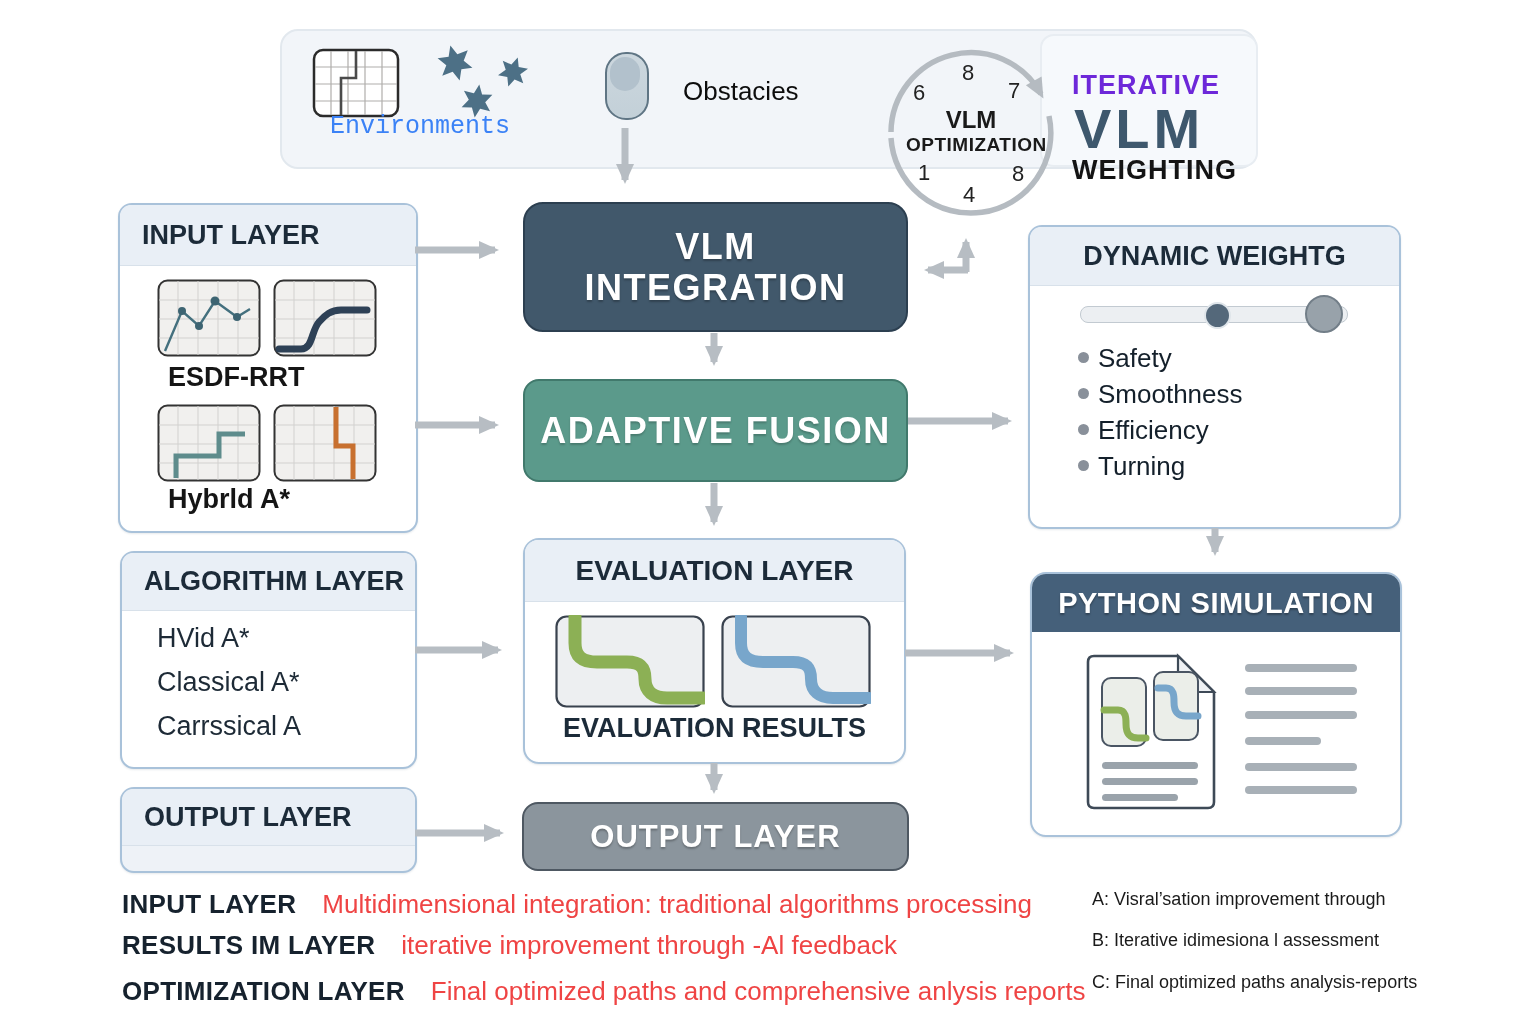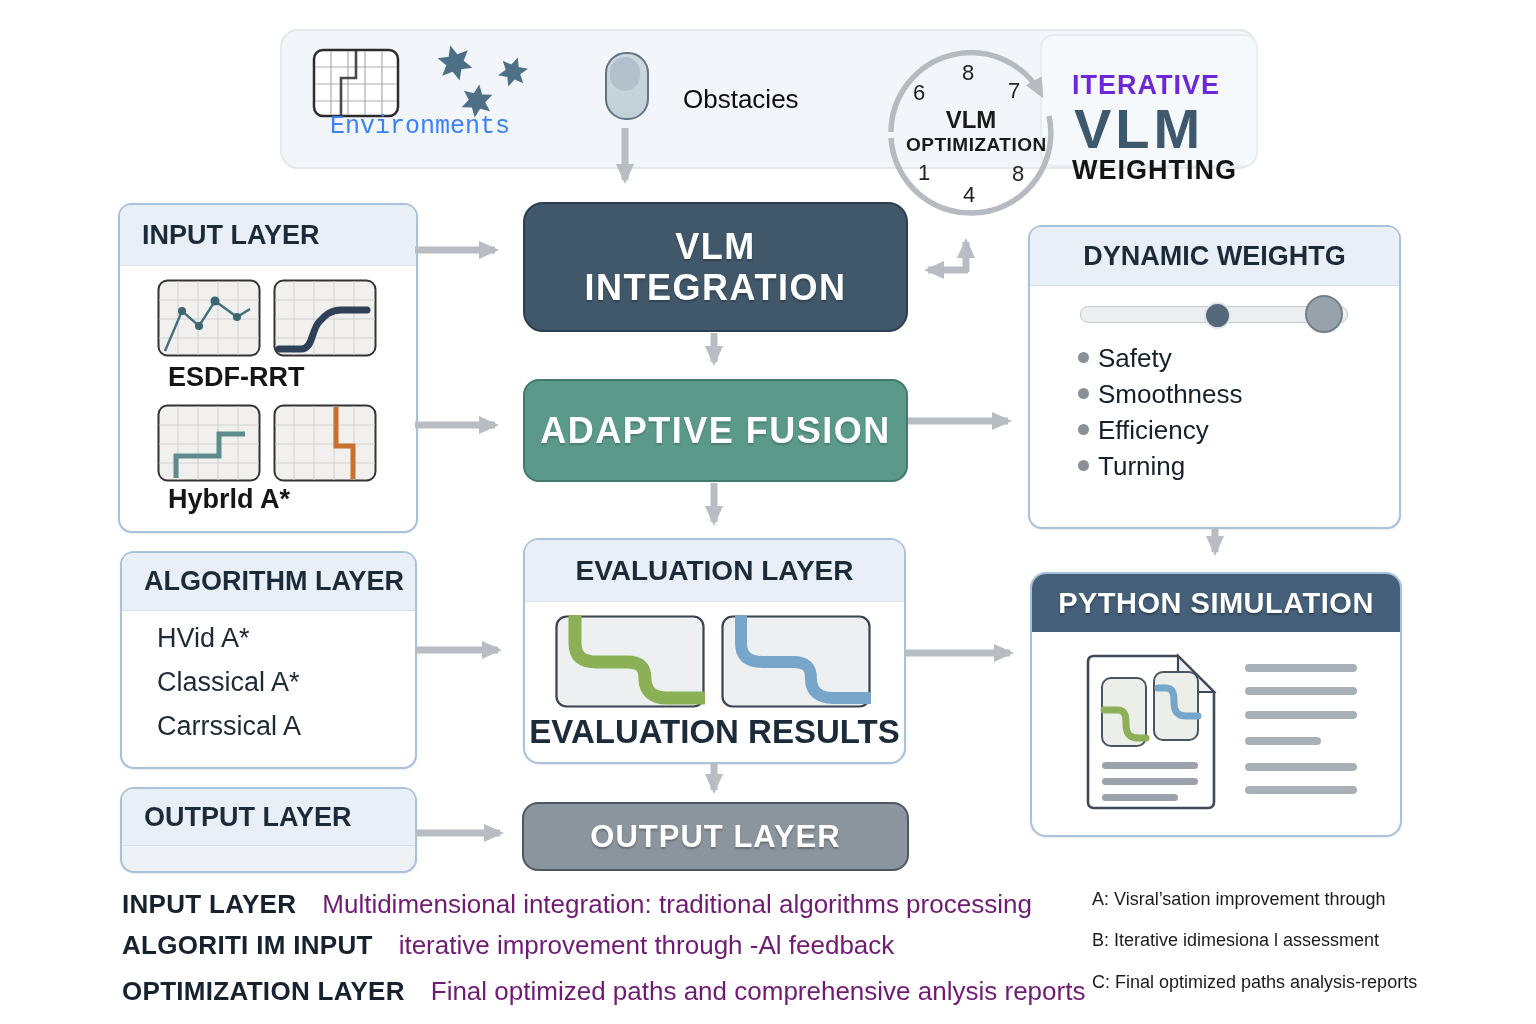--- a/index.html
+++ b/index.html
@@ -3,21 +3,21 @@
 <meta charset="utf-8">
 <style>
   html,body{margin:0;padding:0;background:#ffffff;}
   #stage{position:relative;width:1536px;height:1024px;background:#ffffff;overflow:hidden;
          font-family:"Liberation Sans",sans-serif;color:#111;}
   .abs{position:absolute;}
   
   .topbar{left:280px;top:29px;width:973px;height:136px;background:#f2f5f9;border:2px solid #e2e8ee;border-radius:18px;}
   .iterbox{left:1040px;top:34px;width:214px;height:129px;background:#f6f9fc;border:2px solid #e8edf2;border-radius:14px;}
   .env-label{left:330px;top:112px;width:170px;font-size:25px;color:#3b82f6;text-align:center;font-family:Liberation Mono, monospace;}
-  .obst-label{left:683px;top:76px;font-size:26px;color:#0d0d0d;margin-top:8px;}
+  .obst-label{left:683px;top:76px;font-size:26px;color:#0d0d0d;}
   .capsule{left:605px;top:52px;width:40px;height:64px;border-radius:21px;background:linear-gradient(#ccd7de,#c3d0d8);border:2px solid #5f7584;}
   .capsule-inner{position:absolute;left:3px;top:3px;width:30px;height:34px;border-radius:16px;background:#b2c1cc;}
   .iter1{left:1072px;top:70px;font-size:27px;font-weight:bold;color:#6d28d9;letter-spacing:1px;text-align:right;}
   .iter2{left:1074px;top:96px;font-size:56px;font-weight:bold;color:#3e586d;letter-spacing:4px;}
   .iter3{left:1072px;top:155px;font-size:27px;font-weight:bold;color:#141414;letter-spacing:1px;}
   .cyc-num{position:absolute;font-size:22px;color:#222;}
   .cyc-center{left:906px;top:106px;width:130px;text-align:center;color:#1a1a1a;}
   .cyc-l1{font-size:24px;font-weight:bold;}
   .cyc-l2{font-size:19px;font-weight:bold;letter-spacing:.5px;}
   
@@ -36,41 +36,41 @@
   .outleft-head{height:56px;font-size:27px;padding-left:22px;border-radius:11px 11px 0 0;}
   
   .vlm-box{left:523px;top:202px;width:381px;height:126px;background:#41586b;border:2px solid #2c3f50;border-radius:20px;
            display:flex;flex-direction:column;align-items:center;justify-content:center;color:#fff;font-weight:bold;
            font-size:36px;letter-spacing:1.5px;text-shadow:0 2px 2px rgba(0,0,0,.25);line-height:1.15;}
   .fusion-box{left:523px;top:379px;width:381px;height:99px;background:#5b9a8b;border:2px solid #41796c;border-radius:16px;
            display:flex;align-items:center;justify-content:center;color:#fff;font-weight:bold;font-size:36px;
            letter-spacing:1.5px;text-shadow:0 2px 2px rgba(0,0,0,.2);}
   .eval-card{left:523px;top:538px;width:379px;height:222px;border-radius:16px;}
   .eval-head{height:61px;font-size:28px;justify-content:center;border-radius:13px 13px 0 0;}
-  .eval-caption{position:absolute;left:0;top:173px;width:100%;text-align:center;font-size:33px;font-weight:bold;color:#1c2b39;}
+  .eval-caption{position:absolute;left:0;top:173px;width:100%;text-align:center;font-size:27px;font-weight:bold;color:#1c2b39;}
   .outmain-box{left:522px;top:802px;width:383px;height:65px;background:#8b959d;border:2.5px solid #4e5862;border-radius:16px;
            display:flex;align-items:center;justify-content:center;color:#fff;font-weight:bold;font-size:31px;
            letter-spacing:1px;text-shadow:0 2px 2px rgba(0,0,0,.25);}
   
   .dyn-card{left:1028px;top:225px;width:369px;height:300px;}
   .dyn-head{height:58px;font-size:27px;justify-content:center;border-radius:11px 11px 0 0;}
   .slider-track{position:absolute;left:1080px;top:306px;width:266px;height:15px;background:#eceff2;border:1.5px solid #c2cad1;border-radius:8px;}
   .knob{position:absolute;border-radius:50%;}
   .knob-small{left:1204px;top:302px;width:23px;height:23px;background:#54687a;border:2px solid #dfe5ea;}
   .knob-large{left:1305px;top:295px;width:34px;height:34px;background:#98a2aa;border:2px solid #727e88;}
   .dyn-item{position:absolute;left:1098px;font-size:26px;color:#14202b;}
   .dyn-bullet{position:absolute;left:1078px;width:11px;height:11px;border-radius:50%;background:#89909a;}
   .py-card{left:1030px;top:572px;width:368px;height:261px;border-radius:16px;overflow:hidden;}
   .py-head{height:58px;background:#45607a;display:flex;align-items:center;justify-content:center;color:#fff;
            font-weight:bold;font-size:29px;letter-spacing:.5px;text-shadow:0 2px 2px rgba(0,0,0,.3);}
   .py-line{position:absolute;height:8px;border-radius:4px;background:#a8b0b7;}
   
   .legend-row{position:absolute;display:flex;align-items:baseline;font-size:26px;white-space:nowrap;}
   .legend-label{font-weight:bold;color:#16222e;margin-right:26px;letter-spacing:.3px;}
-  .legend-text{color:#701a75;}
+  .legend-text{color:#ef4444;}
   .legend-right{position:absolute;font-size:18px;color:#1a1a1a;white-space:nowrap;}
   svg{display:block;}
   .overlay{left:0;top:0;pointer-events:none;}
 </style>
 </head>
 <body>
 
 <div id="stage">
 
   <div class="abs topbar"></div>
@@ -286,21 +286,21 @@
       <path d="M 415 833 H 500" marker-end="url(#ah)"></path>
       <path d="M 1215 528 V 552" marker-end="url(#ah)"></path>
     </g>
   </svg>
 
   <div class="legend-row" style="left:122px;top:889px;">
     <span class="legend-label">INPUT LAYER</span>
     <span class="legend-text">Multidimensional integration: traditional algorithms processing</span>
   </div>
   <div class="legend-row" style="left:122px;top:930px;">
-    <span class="legend-label">ALGORITI IM INPUT</span>
+    <span class="legend-label">RESULTS IM LAYER</span>
     <span class="legend-text">iterative improvement through -Al feedback</span>
   </div>
   <div class="legend-row" style="left:122px;top:976px;">
     <span class="legend-label">OPTIMIZATION LAYER</span>
     <span class="legend-text">Final optimized paths and comprehensive anlysis reports</span>
   </div>
   <div class="legend-right" style="left:1092px;top:889px;">A: Visral’sation improvement through</div>
   <div class="legend-right" style="left:1092px;top:930px;">B: Iterative idimesiona l assessment</div>
   <div class="legend-right" style="left:1092px;top:972px;">C: Final optimized paths analysis-reports</div>
 

